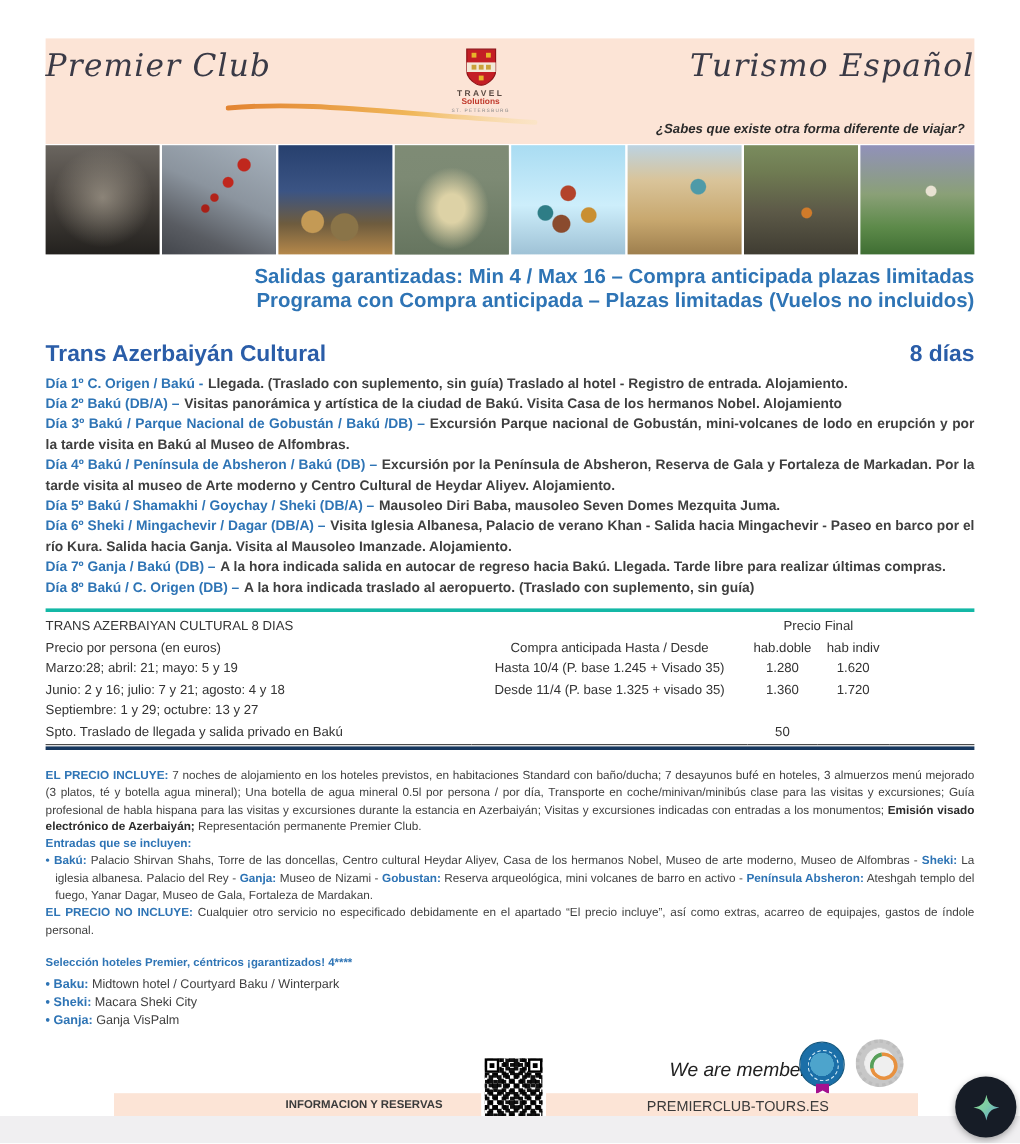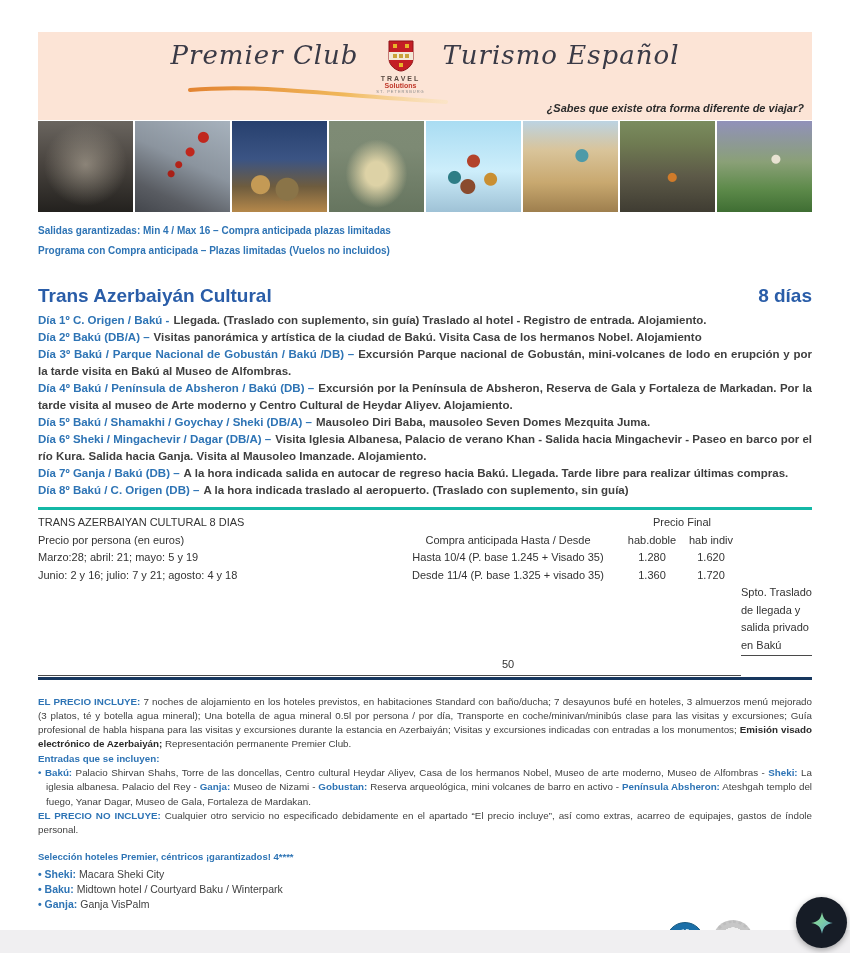--- a/index.html
+++ b/index.html
@@ -2,21 +2,21 @@
 <html><head>
 <meta charset="utf-8">
 <style>
   * { margin:0; padding:0; box-sizing:border-box; }
   body { font-family:"Liberation Sans", sans-serif; background:#ffffff; }
   .viewport { position:relative; width:850px; height:953px; background:#ffffff; overflow:hidden; }
   .doc { position:absolute; left:38px; top:32px; width:774px; }
 
   
   .band-header { position:relative; height:88px; background:#fce4d6; }
-  .logo-row { position:absolute; left:0; right:0; top:8px; display:flex; justify-content:center; align-items:flex-start; gap:10px; }
+  .logo-row { position:absolute; left:0; right:0; top:8px; display:flex; justify-content:space-between; align-items:flex-start; gap:10px; }
   .script { font-family:"DejaVu Serif", serif; font-style:italic; font-size:26px; color:#3a3a46; letter-spacing:1px; line-height:30px; }
   .crest-wrap { display:flex; flex-direction:column; align-items:center; width:64px; }
   .crest { width:26px; height:32px; }
   .logo-sub1 { font-size:7px; letter-spacing:2px; color:#5a4a42; font-weight:bold; margin-top:3px; }
   .logo-sub2 { font-size:7px; color:#c0392b; font-weight:bold; }
   .logo-sub3 { font-size:4px; color:#8a8a8a; letter-spacing:1px; }
   .swoosh { position:absolute; left:150px; top:50px; }
   .tagline { position:absolute; right:8px; bottom:6px; font-size:11px; font-weight:bold; font-style:italic; color:#2b2b2b; }
 
   
@@ -48,21 +48,21 @@
     radial-gradient(circle at 62% 38%, #4e9aa8 6px, rgba(0,0,0,0) 7px),
     linear-gradient(180deg,#bcd3e2 0%,#d9c49a 32%,#c8a86f 68%,#9e7f4e 100%); }
   .ph7 { background:
     radial-gradient(circle at 55% 62%, #d07b2a 4px, rgba(0,0,0,0) 5px),
     linear-gradient(180deg,#7a8c5e 0%,#6f7b52 25%,#5d5a48 60%,#3f3c32 100%); }
   .ph8 { background:
     radial-gradient(circle at 62% 42%, #e8e2d2 4px, rgba(0,0,0,0) 5px),
     linear-gradient(180deg,#9191ba 0%,#8aa077 45%,#5d8a4a 75%,#3f6e33 100%); }
 
   
-  .notices { margin-top:9px; color:#2e74b5; font-weight:bold; font-size:10px; line-height:20px; }
+  .notices { margin-top:9px; text-align:right; color:#2e74b5; font-weight:bold; font-size:17px; line-height:20px; }
   .title-row { margin-top:24px; display:flex; justify-content:space-between; align-items:baseline; color:#2a5da8; }
   .title-row .t { font-size:19px; font-weight:bold; }
 
   
   .itinerary { margin-top:5px; font-size:11.5px; line-height:17px; color:#3f3f3f; text-align:justify; }
   .day-label { color:#2e74b5; font-weight:bold; }
   .itinerary p span.txt { margin-left:4px;font-weight:bold; }
 
   
   .price-table { margin-top:8px; border-top:3px solid #14b8a6; padding-top:4px; font-size:11px; color:#333; }
@@ -202,20 +202,21 @@
         <div class="c3">1.280</div>
         <div class="c4">1.620</div>
         <div></div>
 
         <div>Junio: 2 y 16; julio: 7 y 21; agosto: 4 y 18</div>
         <div class="c2">Desde 11/4 (P. base 1.325 + visado 35)</div>
         <div class="c3">1.360</div>
         <div class="c4">1.720</div>
         <div></div>
 
+        <div>Septiembre: 1 y 29; octubre: 13 y 27</div>
         <div class="c2"></div>
           <div class="c3"></div>
           <div class="c4"></div>
           <div></div>
 
         <div class="pt-last">Spto. Traslado de llegada y salida privado en Bakú</div>
         <div class="pt-last c2"></div>
         <div class="pt-last c3">50</div>
         <div class="pt-last c4"></div>
         <div class="pt-last"></div>
@@ -225,22 +226,22 @@
 
     <div class="fineprint">
       <p><span class="blue-b">EL PRECIO INCLUYE:</span><span> 7 noches de alojamiento en los hoteles previstos, en habitaciones Standard con baño/ducha; 7 desayunos bufé en hoteles, 3 almuerzos menú mejorado (3 platos, té y botella agua mineral); Una botella de agua mineral 0.5l por persona / por día, Transporte en coche/minivan/minibús clase para las visitas y excursiones; Guía profesional de habla hispana para las visitas y excursiones durante la estancia en Azerbaiyán; Visitas y excursiones indicadas con entradas a los monumentos; </span><span class="dark-b">Emisión visado electrónico de Azerbaiyán;</span><span> Representación permanente Premier Club.</span></p>
       <p class="blue-b np">Entradas que se incluyen:</p>
       <p class="bullet-para"><span class="blue-b">•</span>&nbsp;<span class="blue-b">Bakú:</span><span> Palacio Shirvan Shahs, Torre de las doncellas, Centro cultural Heydar Aliyev, Casa de los hermanos Nobel, Museo de arte moderno, Museo de Alfombras - </span><span class="blue-b">Sheki:</span><span> La iglesia albanesa. Palacio del Rey - </span><span class="blue-b">Ganja:</span><span> Museo de Nizami - </span><span class="blue-b">Gobustan:</span><span> Reserva arqueológica, mini volcanes de barro en activo - </span><span class="blue-b">Península Absheron:</span><span> Ateshgah templo del fuego, Yanar Dagar, Museo de Gala, Fortaleza de Mardakan.</span></p>
       <p><span class="blue-b">EL PRECIO NO INCLUYE:</span><span> Cualquier otro servicio no especificado debidamente en el apartado “El precio incluye”, así como extras, acarreo de equipajes, gastos de índole personal.</span></p>
     </div>
 
     <div class="hotels">
       <div class="heading">Selección hoteles Premier, céntricos  ¡garantizados!  4****</div>
+      <div class="item"><span class="blue-b">•</span> <span class="blue-b">Baku:</span><span> Midtown hotel / Courtyard Baku / Winterpark</span></div>
       <div class="item"><span class="blue-b">•</span> <span class="blue-b">Sheki:</span><span> Macara Sheki City</span></div>
-      <div class="item"><span class="blue-b">•</span> <span class="blue-b">Baku:</span><span> Midtown hotel / Courtyard Baku / Winterpark</span></div>
       <div class="item"><span class="blue-b">•</span> <span class="blue-b">Ganja:</span><span> Ganja VisPalm</span></div>
     </div>
 
     <div class="footer">
       <span class="member">We are member of</span>
       <div class="badge-blue"></div>
       <div class="badge-grey"></div>
       <div class="footer-bar">
         <span class="bar-left">INFORMACION Y RESERVAS</span>
         <span class="bar-right">PREMIERCLUB-TOURS.ES</span>

